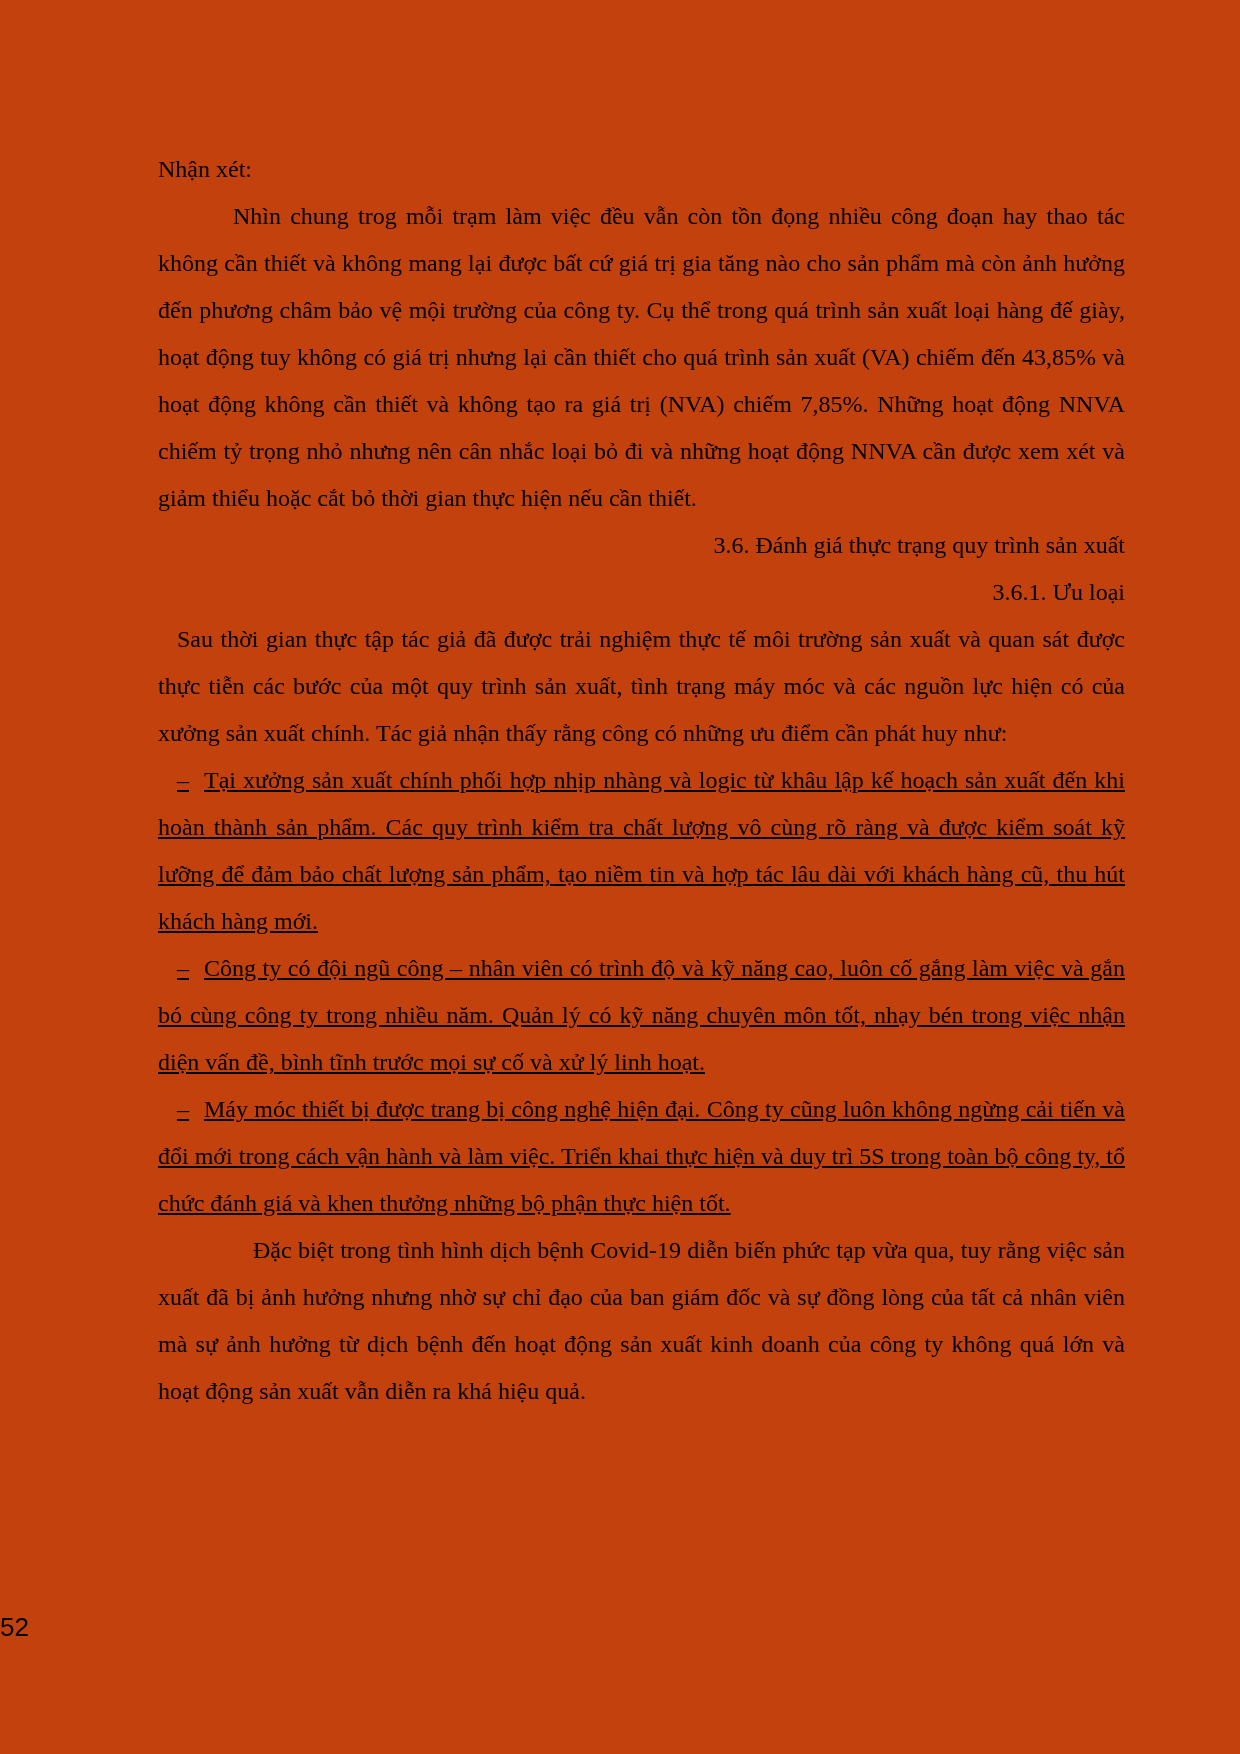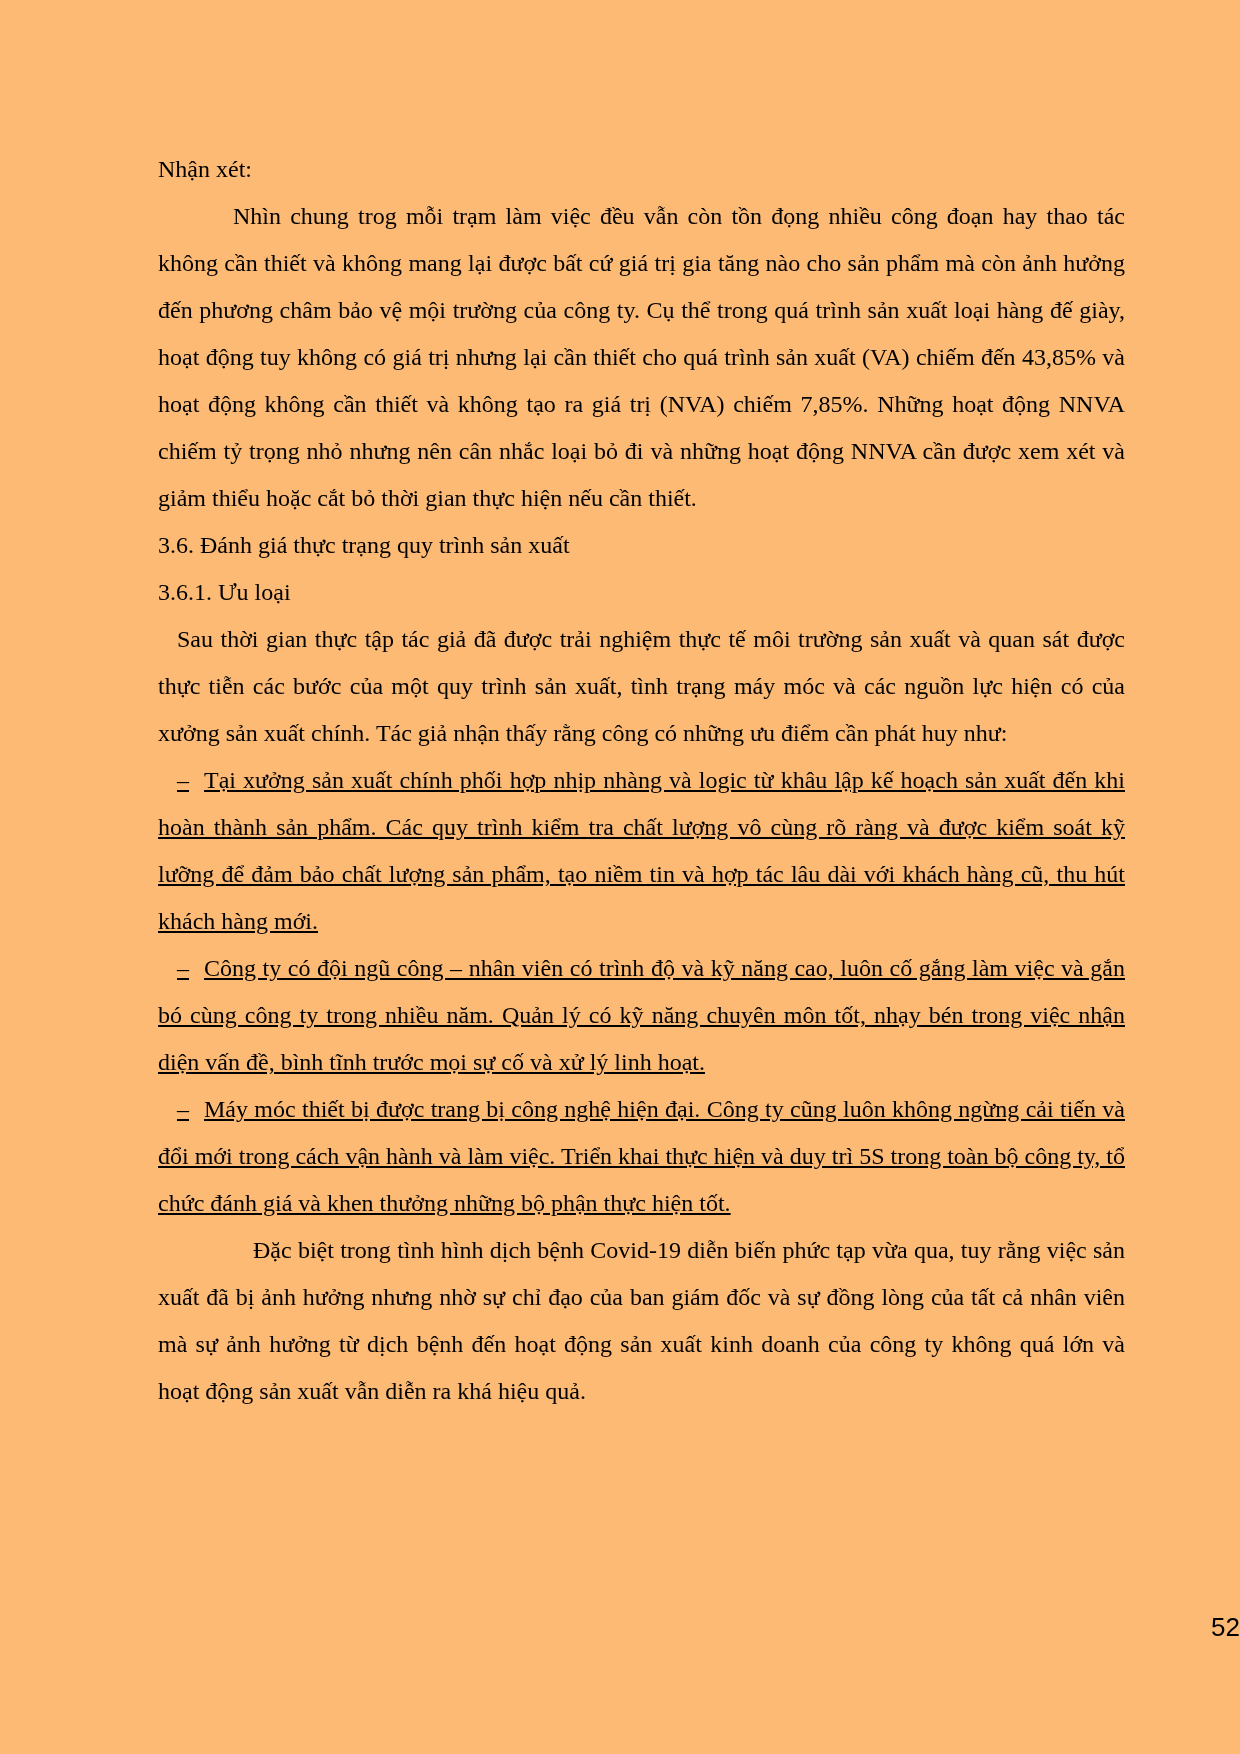--- a/index.html
+++ b/index.html
@@ -1,53 +1,53 @@
 <!DOCTYPE html>
 <html><head>
 <meta charset="utf-8">
 <style>
   html,body { margin:0; padding:0; background:#e8e8e8; }
   .page {
     position:relative;
     width:1240px;
     height:1754px;
     margin:0 auto;
-    background:#fdba74;
+    background:#c2410c;
     font-family:"Liberation Serif","DejaVu Serif",serif;
     color:#000000;
     overflow:hidden;
   }
   .content {
     position:absolute;
     left:158px;
     top:146px;
     width:967px;
     font-size:24px;
     line-height:47px;
     text-align:justify;
   }
   .content p, .content h2, .content h3 {
     margin:0;
     padding:0;
     font-size:24px;
     line-height:47px;
     font-weight:normal;
   }
-  .heading   { font-weight:bold; text-align:left; }
+  .heading   { font-weight:bold; text-align:right; }
   .indent-75 { text-indent:75px; }
   .indent-19 { text-indent:19px; }
   .indent-95 { text-indent:95px; }
   .bullet    { text-indent:19px;text-decoration:underline; }
   .bullet .marker { padding-right:15px; }
   .footer {
     position:absolute;
     top:1612px;
     left:0;
     width:100%;
-    text-align:right;
+    text-align:left;
     font-family:"Liberation Sans","DejaVu Sans",sans-serif;
     font-size:26px;
     color:#000000;
   }
 </style>
 </head>
 <body>
 
 <div class="page">
   <div class="content">

